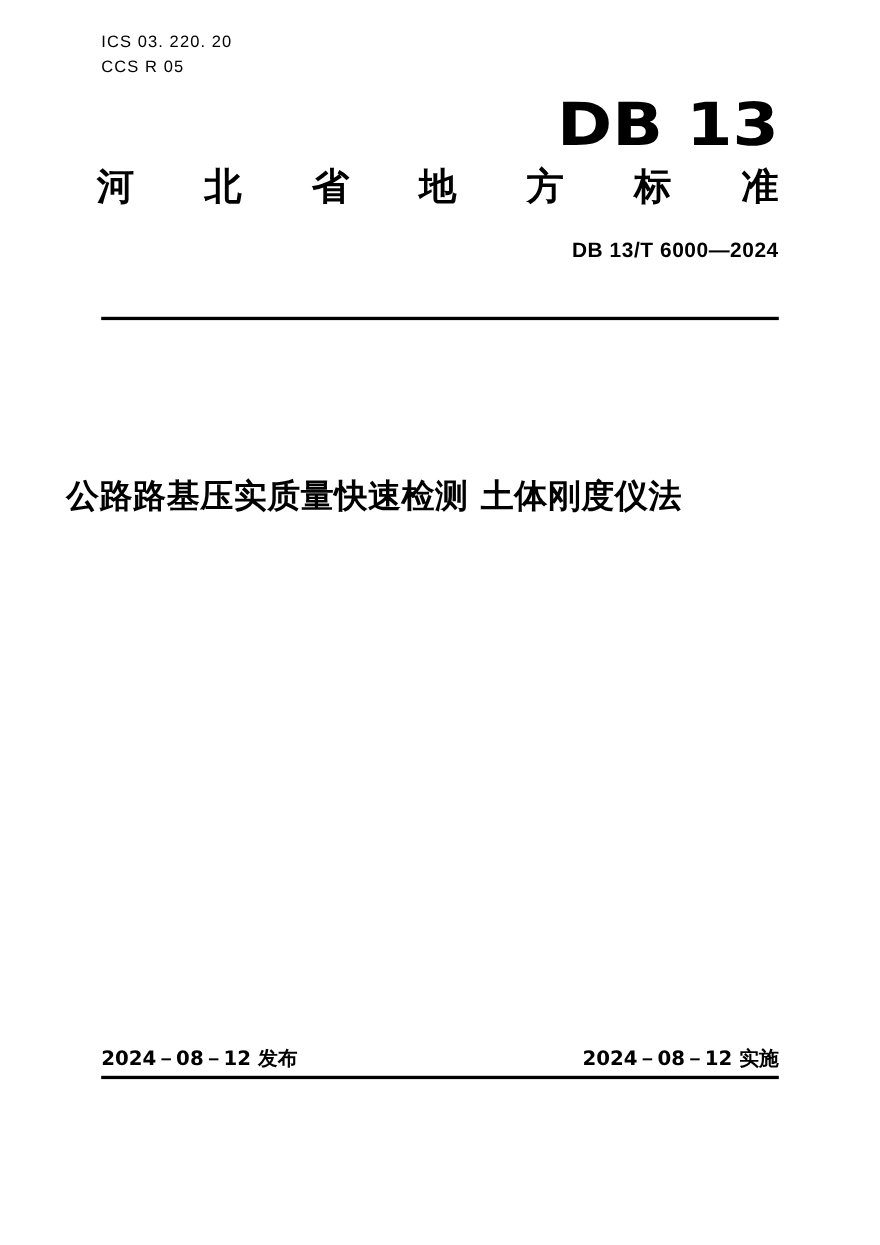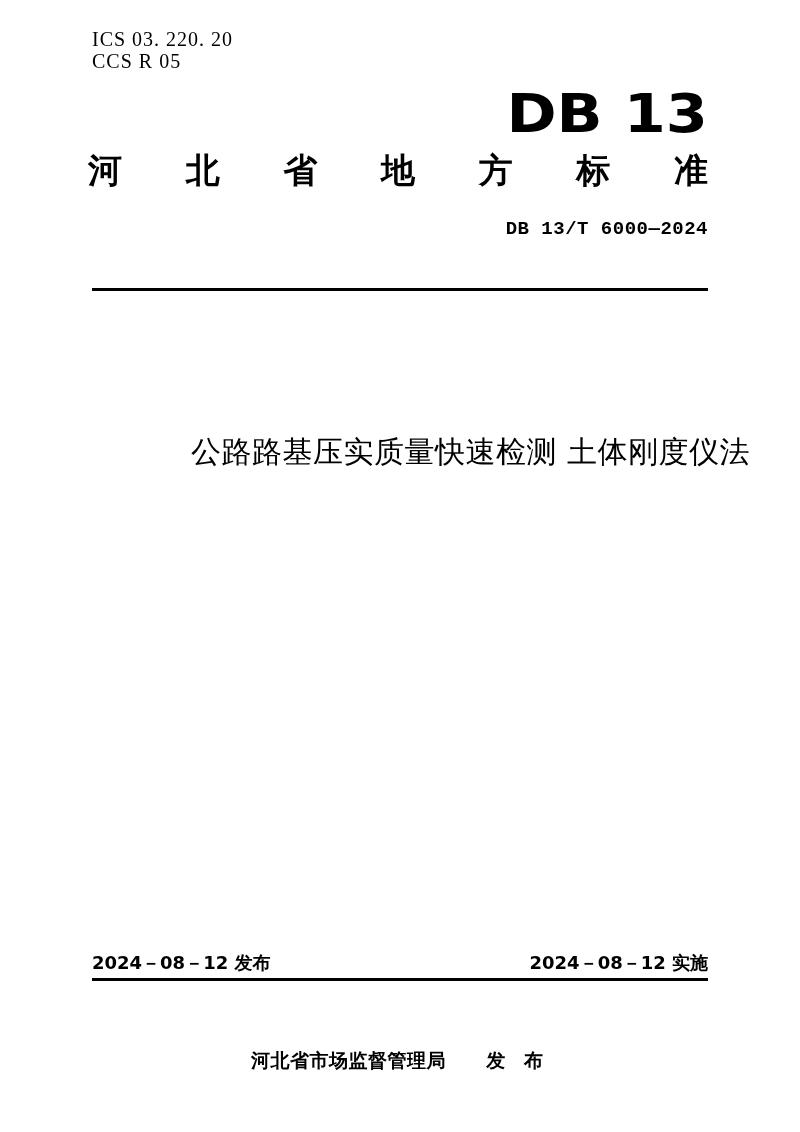--- a/index.html
+++ b/index.html
@@ -16,22 +16,22 @@
     font-family: "Liberation Serif", serif;
     color: #000000;
     overflow: hidden;
   }
 
   
   .codes {
     position: absolute;
     left: 92px;
     top: 28px;
-    font-family: Liberation Serif, serif;
-    font-size: 20px;
+    font-family: Liberation Sans, sans-serif;
+    font-size: 15px;
     line-height: 22px;
     letter-spacing: 0.5px;
     white-space: nowrap;
   }
   .codes div { letter-spacing: 1px; }
 
   
   .db-logo {
     position: absolute;
     right: 92px;
@@ -60,21 +60,21 @@
     justify-content: space-between;
     white-space: nowrap;
   }
   .prov-title span { display: inline-block; }
 
   
   .std-no {
     position: absolute;
     right: 92px;
     top: 218px;
-    font-family: Liberation Mono, monospace;
+    font-family: Liberation Sans, sans-serif;
     font-weight: bold;
     font-size: 19px;
     letter-spacing: 0.5px;
     white-space: nowrap;
   }
 
   
   .rule-top {
     position: absolute;
     left: 92px;
@@ -83,23 +83,23 @@
     height: 3px;
     background: #000;
   }
 
   
   .doc-title {
     position: absolute;
     left: 60px;
     right: 50px;
     top: 430px;
-    text-align: right;
+    text-align: left;
     font-family: "DejaVu Sans", sans-serif;
-    font-weight: normal;
+    font-weight: bold;
     font-size: 30px;
     line-height: 44px;
     letter-spacing: 0.5px;
     white-space: nowrap;
   }
 
   
   .rule-bottom {
     position: absolute;
     left: 92px;
@@ -167,19 +167,14 @@
 
   <div class="doc-title">公路路基压实质量快速检测 土体刚度仪法</div>
 
   <div class="date-row">
     <span>2024－08－12 发布</span>
     <span>2024－08－12 实施</span>
   </div>
 
   <div class="rule-bottom"></div>
 
-  <div class="publisher">
-    <span>河北省市场监督管理局</span>
-    <span class="pub-gap"></span>
-    <span class="pub-issue">发 布</span>
-  </div>
 
 </div>
 
 </body></html>

